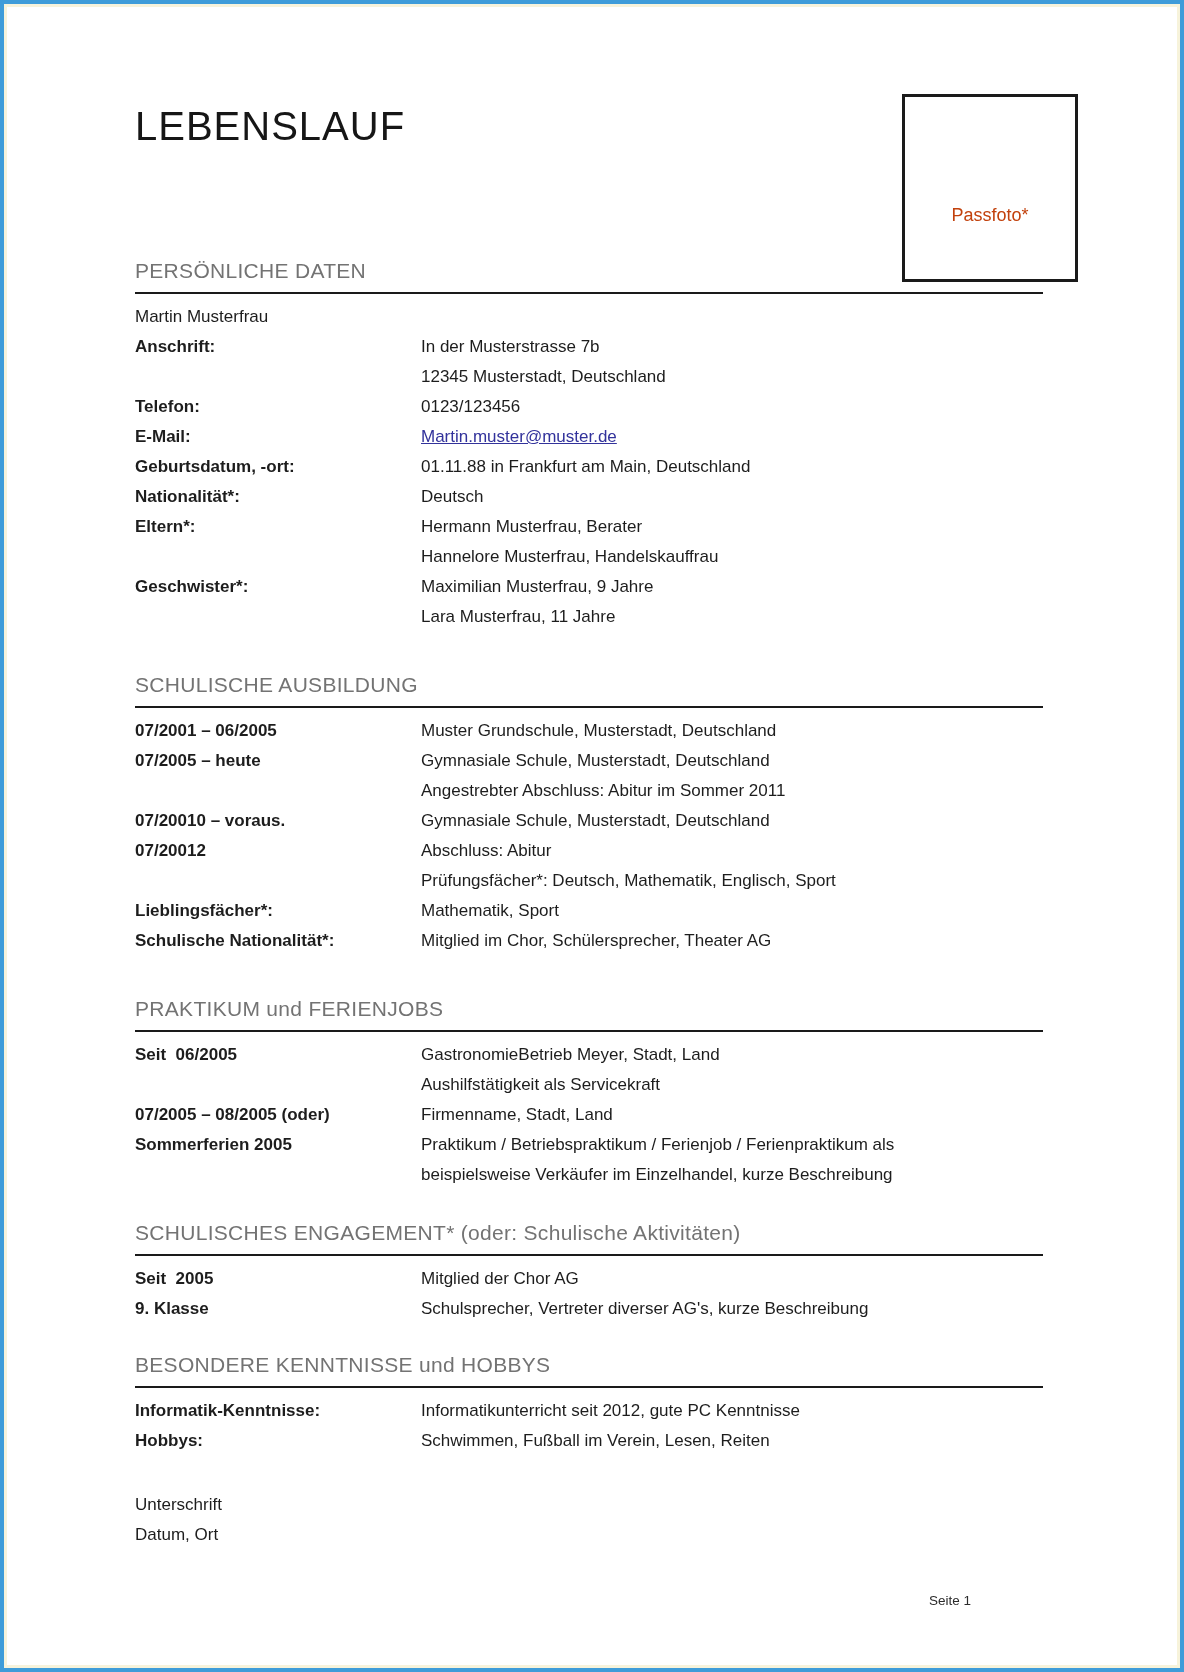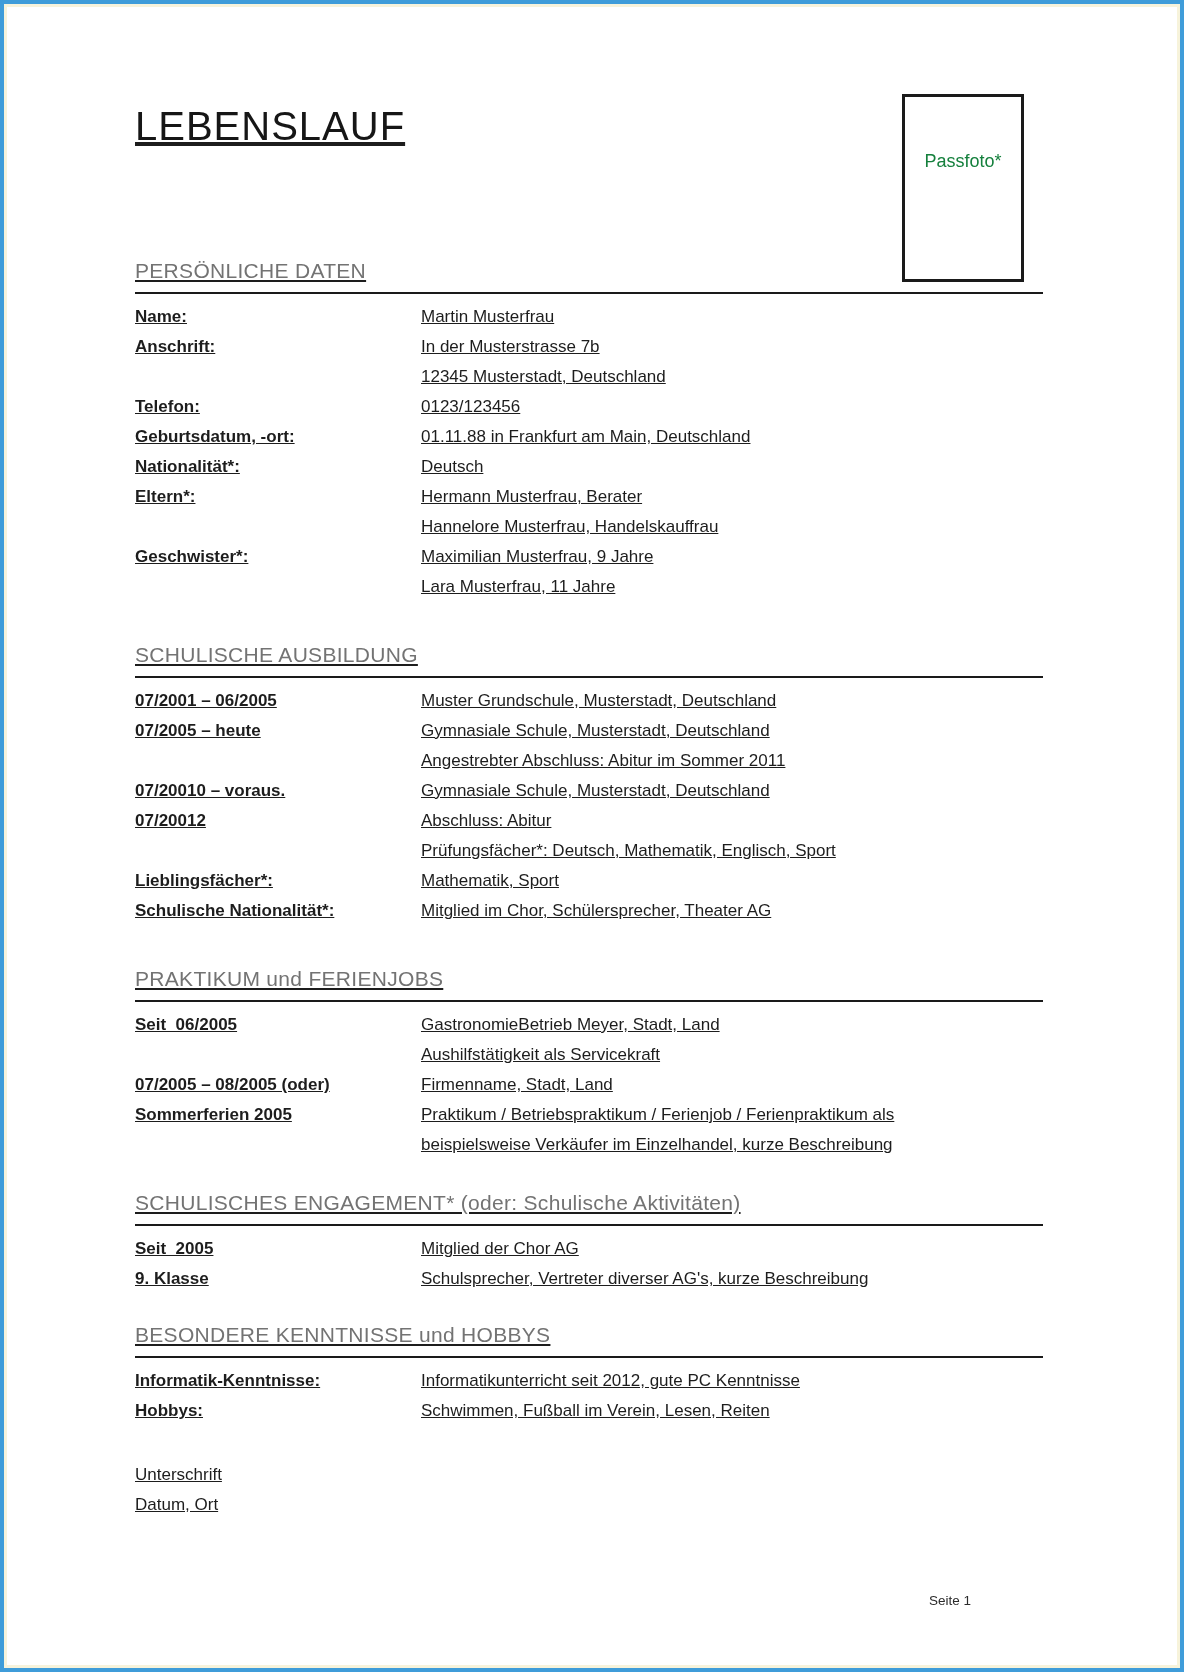--- a/index.html
+++ b/index.html
@@ -10,43 +10,42 @@
   }
   .page {
     position: relative;
     width: 1184px; height: 1672px;
     box-sizing: border-box;
     border: 4px solid #3f9cd9;
     box-shadow: inset 0 0 0 3px #f7f3db;
     background: #ffffff;
     padding: 98px 137px 16px 131px;
     overflow: hidden;
-    text-decoration: underline;
   }
   .doc-title {
     margin: 0 0 108px 0;
     font-size: 40px;
     line-height: 48px;
     font-weight: 400;
     letter-spacing: 1px;
     color: #161616;
   }
   .passfoto-box {
     position: absolute;
     left: 898px; top: 90px;
-    width: 122px; height: 188px;
+    width: 176px; height: 188px;
     box-sizing: border-box;
     border: 3px solid #1a1a1a;
     background: #ffffff;
     display: flex;
     justify-content: center;
-    align-items: flex-start;
+    align-items: center;
     padding-top: 54px;
     font-size: 18px;
-    color: #15803d;
+    color: #c2410c;
   }
   .section { margin: 0; }
   .section-heading {
     font-size: 21px;
     line-height: 26px;
     font-weight: 400;
     letter-spacing: 0.3px;
     color: #737373;
     border-bottom: 2px solid #1a1a1a;
     padding-bottom: 8px;
@@ -91,42 +90,47 @@
   <h1 class="doc-title">LEBENSLAUF</h1>
 
   <div class="passfoto-box">
     <span>Passfoto*</span>
   </div>
 
   <div class="section">
     <div class="section-heading">PERSÖNLICHE DATEN</div>
     <div class="rows">
       <div class="row">
-        <div class="col-label">
-            <div class="line">Name:</div>
-          </div>
         <div class="col-value">
             <div class="line">Martin Musterfrau</div>
           </div>
       </div>
       <div class="row">
         <div class="col-label">
             <div class="line">Anschrift:</div>
           </div>
         <div class="col-value">
           <div class="line">In der Musterstrasse 7b</div>
           <div class="line">12345 Musterstadt, Deutschland</div>
         </div>
       </div>
       <div class="row">
         <div class="col-label">
             <div class="line">Telefon:</div>
           </div>
         <div class="col-value">
             <div class="line">0123/123456</div>
+          </div>
+      </div>
+      <div class="row">
+        <div class="col-label">
+            <div class="line">E-Mail:</div>
+          </div>
+        <div class="col-value">
+            <div class="line"><a class="email-link">Martin.muster@muster.de</a></div>
           </div>
       </div>
       <div class="row">
         <div class="col-label">
             <div class="line">Geburtsdatum, -ort:</div>
           </div>
         <div class="col-value">
             <div class="line">01.11.88 in Frankfurt am Main, Deutschland</div>
           </div>
       </div>

